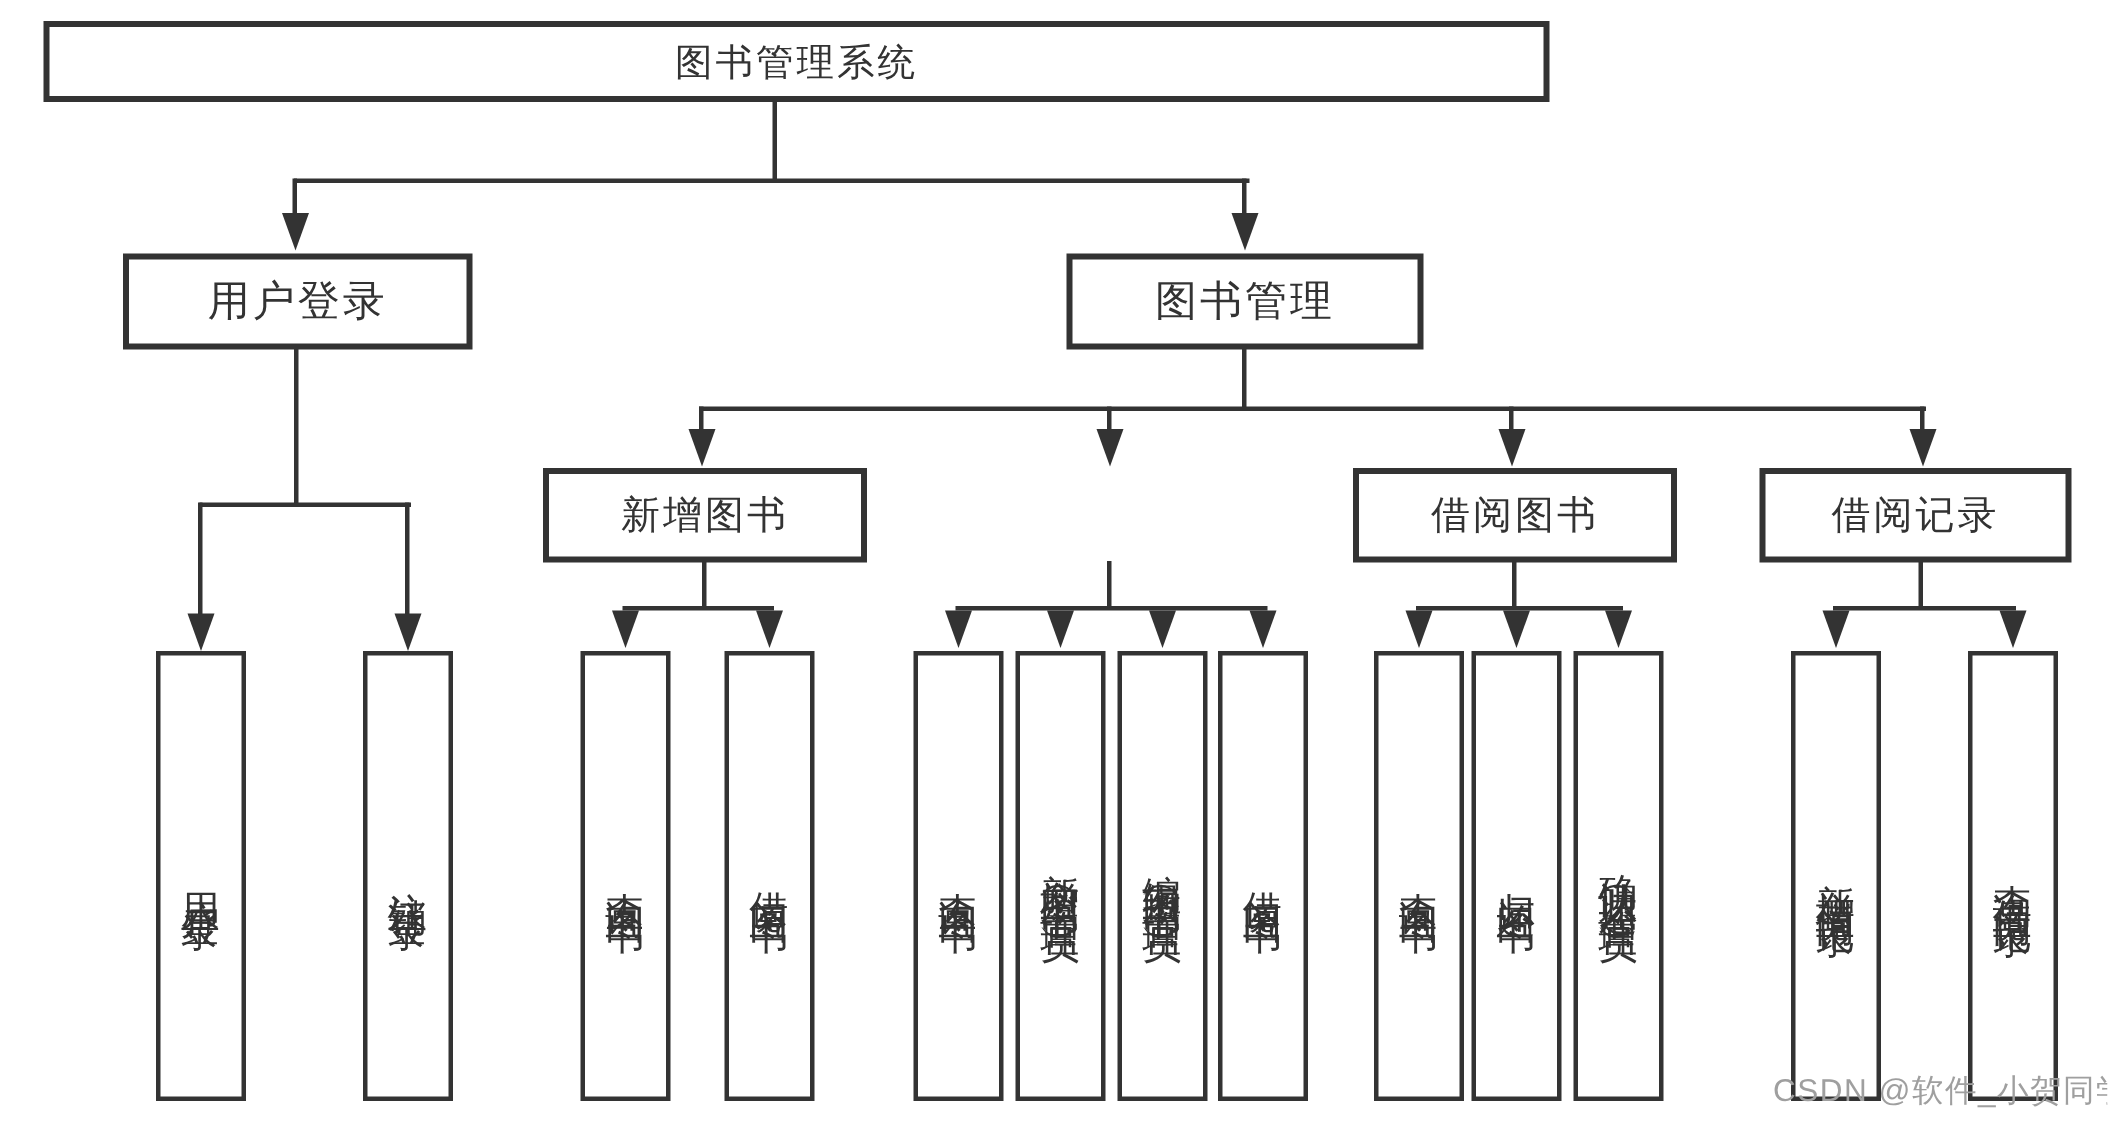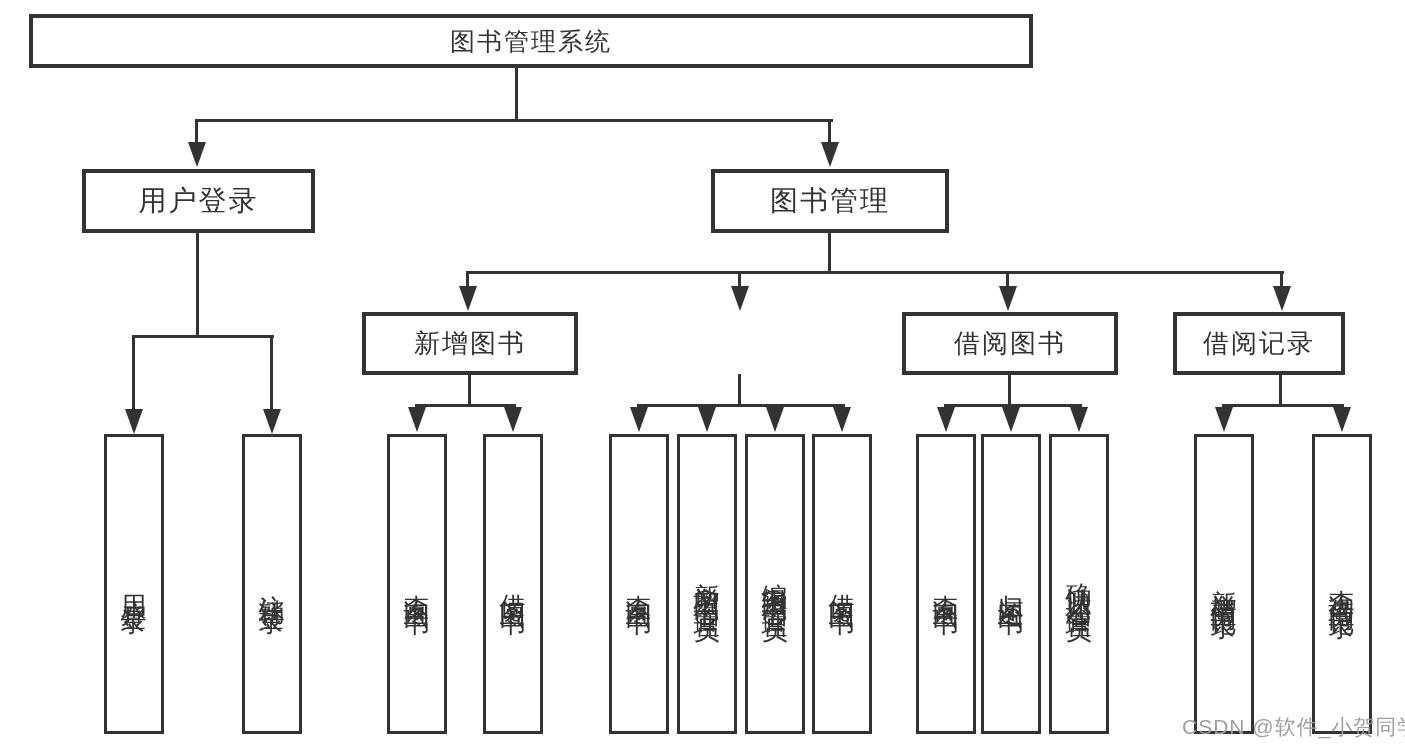--- a/index.html
+++ b/index.html
@@ -63,21 +63,21 @@
   <div class="ar" style="left:459px;top:286px;"></div>
   <div class="vl" style="left:738px;top:271px;height:16px;"></div>
   <div class="ar" style="left:731px;top:286px;"></div>
   <div class="vl" style="left:1006px;top:271px;height:16px;"></div>
   <div class="ar" style="left:999px;top:286px;"></div>
   <div class="vl" style="left:1280px;top:271px;height:16px;"></div>
   <div class="ar" style="left:1273px;top:286px;"></div>
 
   <div class="box l3" style="left:362px;top:312px;width:216px;height:63px;">新增图书</div>
   <div class="box l3" style="left:902px;top:312px;width:216px;height:63px;">借阅图书</div>
-  <div class="box l3" style="left:1173px;top:312px;width:172px;height:63px;">借阅记录</div>
+  <div class="box l3" style="left:1173px;top:312px;width:208px;height:63px;">借阅记录</div>
 
   <div class="vl" style="left:468px;top:374px;height:32px;"></div>
   <div class="hl" style="left:415px;top:404px;width:101px;"></div>
   <div class="ar" style="left:408px;top:407px;"></div>
   <div class="ar" style="left:504px;top:407px;"></div>
 
   <div class="vl" style="left:738px;top:374px;height:32px;"></div>
   <div class="hl" style="left:637px;top:404px;width:208px;"></div>
   <div class="ar" style="left:630px;top:407px;"></div>
   <div class="ar" style="left:698px;top:407px;"></div>

